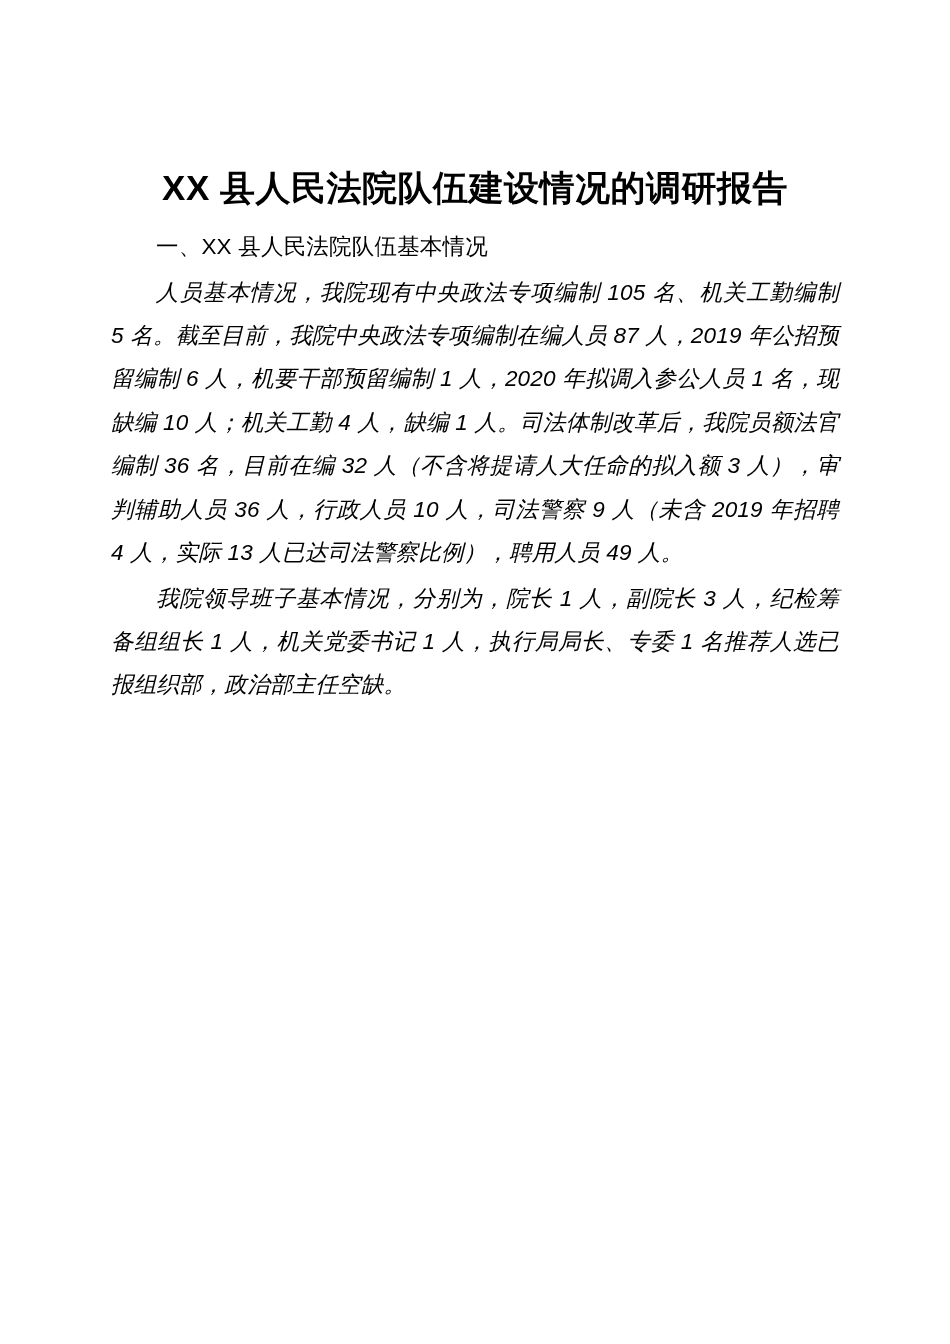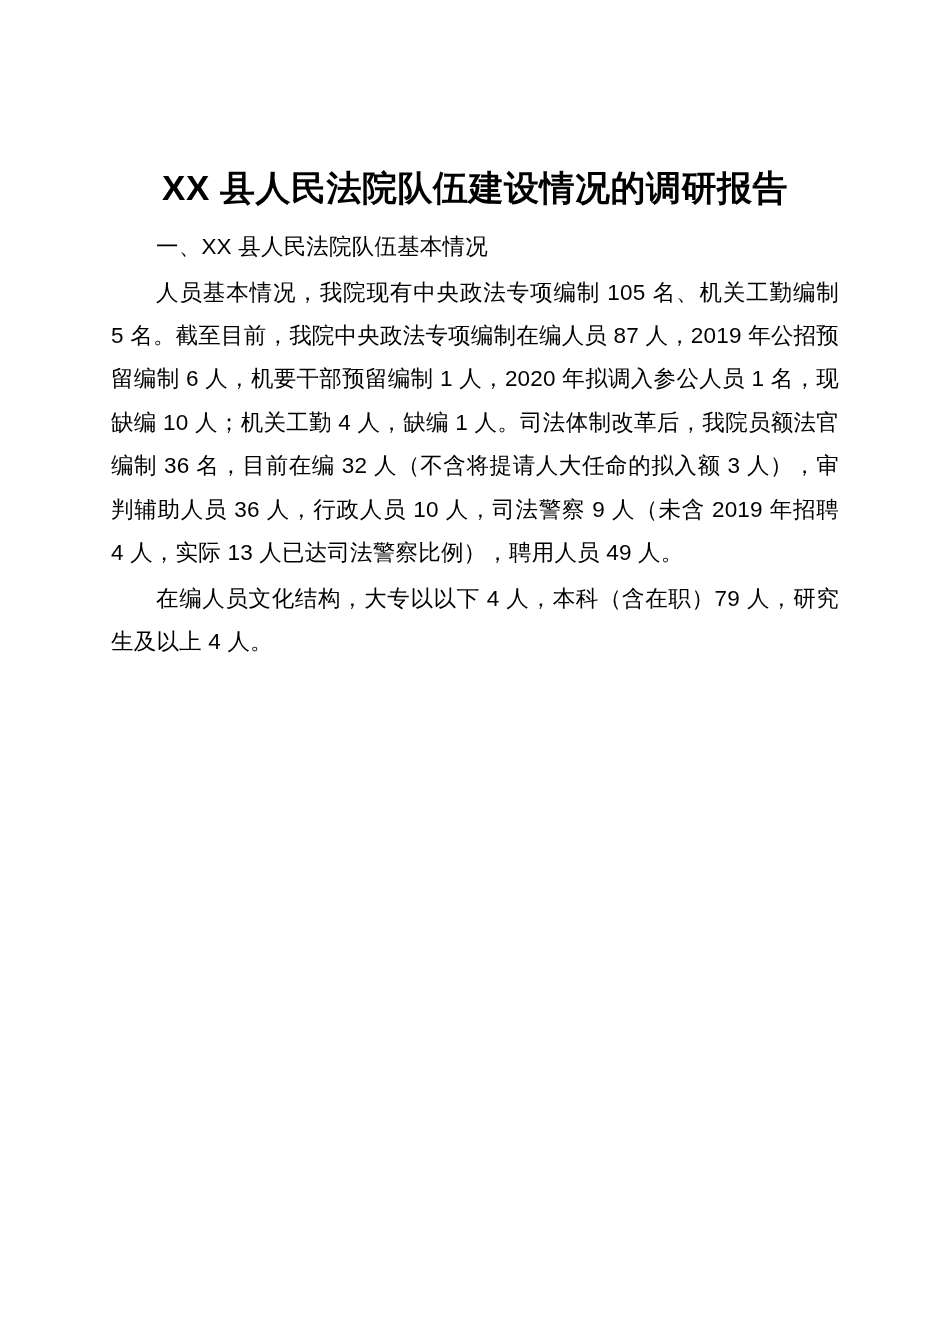--- a/index.html
+++ b/index.html
@@ -34,29 +34,30 @@
     font-size: 22.5px;
     line-height: 1.93;
     text-align: justify;
     text-justify: inter-ideograph;
     margin: 1px;
     text-indent: 2em;
     letter-spacing: 0.2px;
   }
   .para + .para {
     margin-top: 2px;
+    font-style: italic;
   }
   .section-head {
     text-indent: 2em;
   }
 </style>
 </head>
 <body>
 
 <div class="page">
 
   <h1 class="doc-title">XX 县人民法院队伍建设情况的调研报告</h1>
 
   <p class="para section-head">一、XX 县人民法院队伍基本情况</p>
   <p class="para">人员基本情况，我院现有中央政法专项编制 105 名、机关工勤编制 5 名。截至目前，我院中央政法专项编制在编人员 87 人，2019 年公招预留编制 6 人，机要干部预留编制 1 人，2020 年拟调入参公人员 1 名，现缺编 10 人；机关工勤 4 人，缺编 1 人。司法体制改革后，我院员额法官编制 36 名，目前在编 32 人（不含将提请人大任命的拟入额 3 人），审判辅助人员 36 人，行政人员 10 人，司法警察 9 人（未含 2019 年招聘 4 人，实际 13 人已达司法警察比例），聘用人员 49 人。</p>
-  <p class="para">在编人员文化结构，大专以以下 4 人，本科（含在职）79 人，研究生及以上 4 人。</p>
+  <p class="para">我院领导班子基本情况，分别为，院长 1 人，副院长 3 人，纪检筹备组组长 1 人，机关党委书记 1 人，执行局局长、专委 1 名推荐人选已报组织部，政治部主任空缺。</p>
 
 </div>
 
 </body></html>

